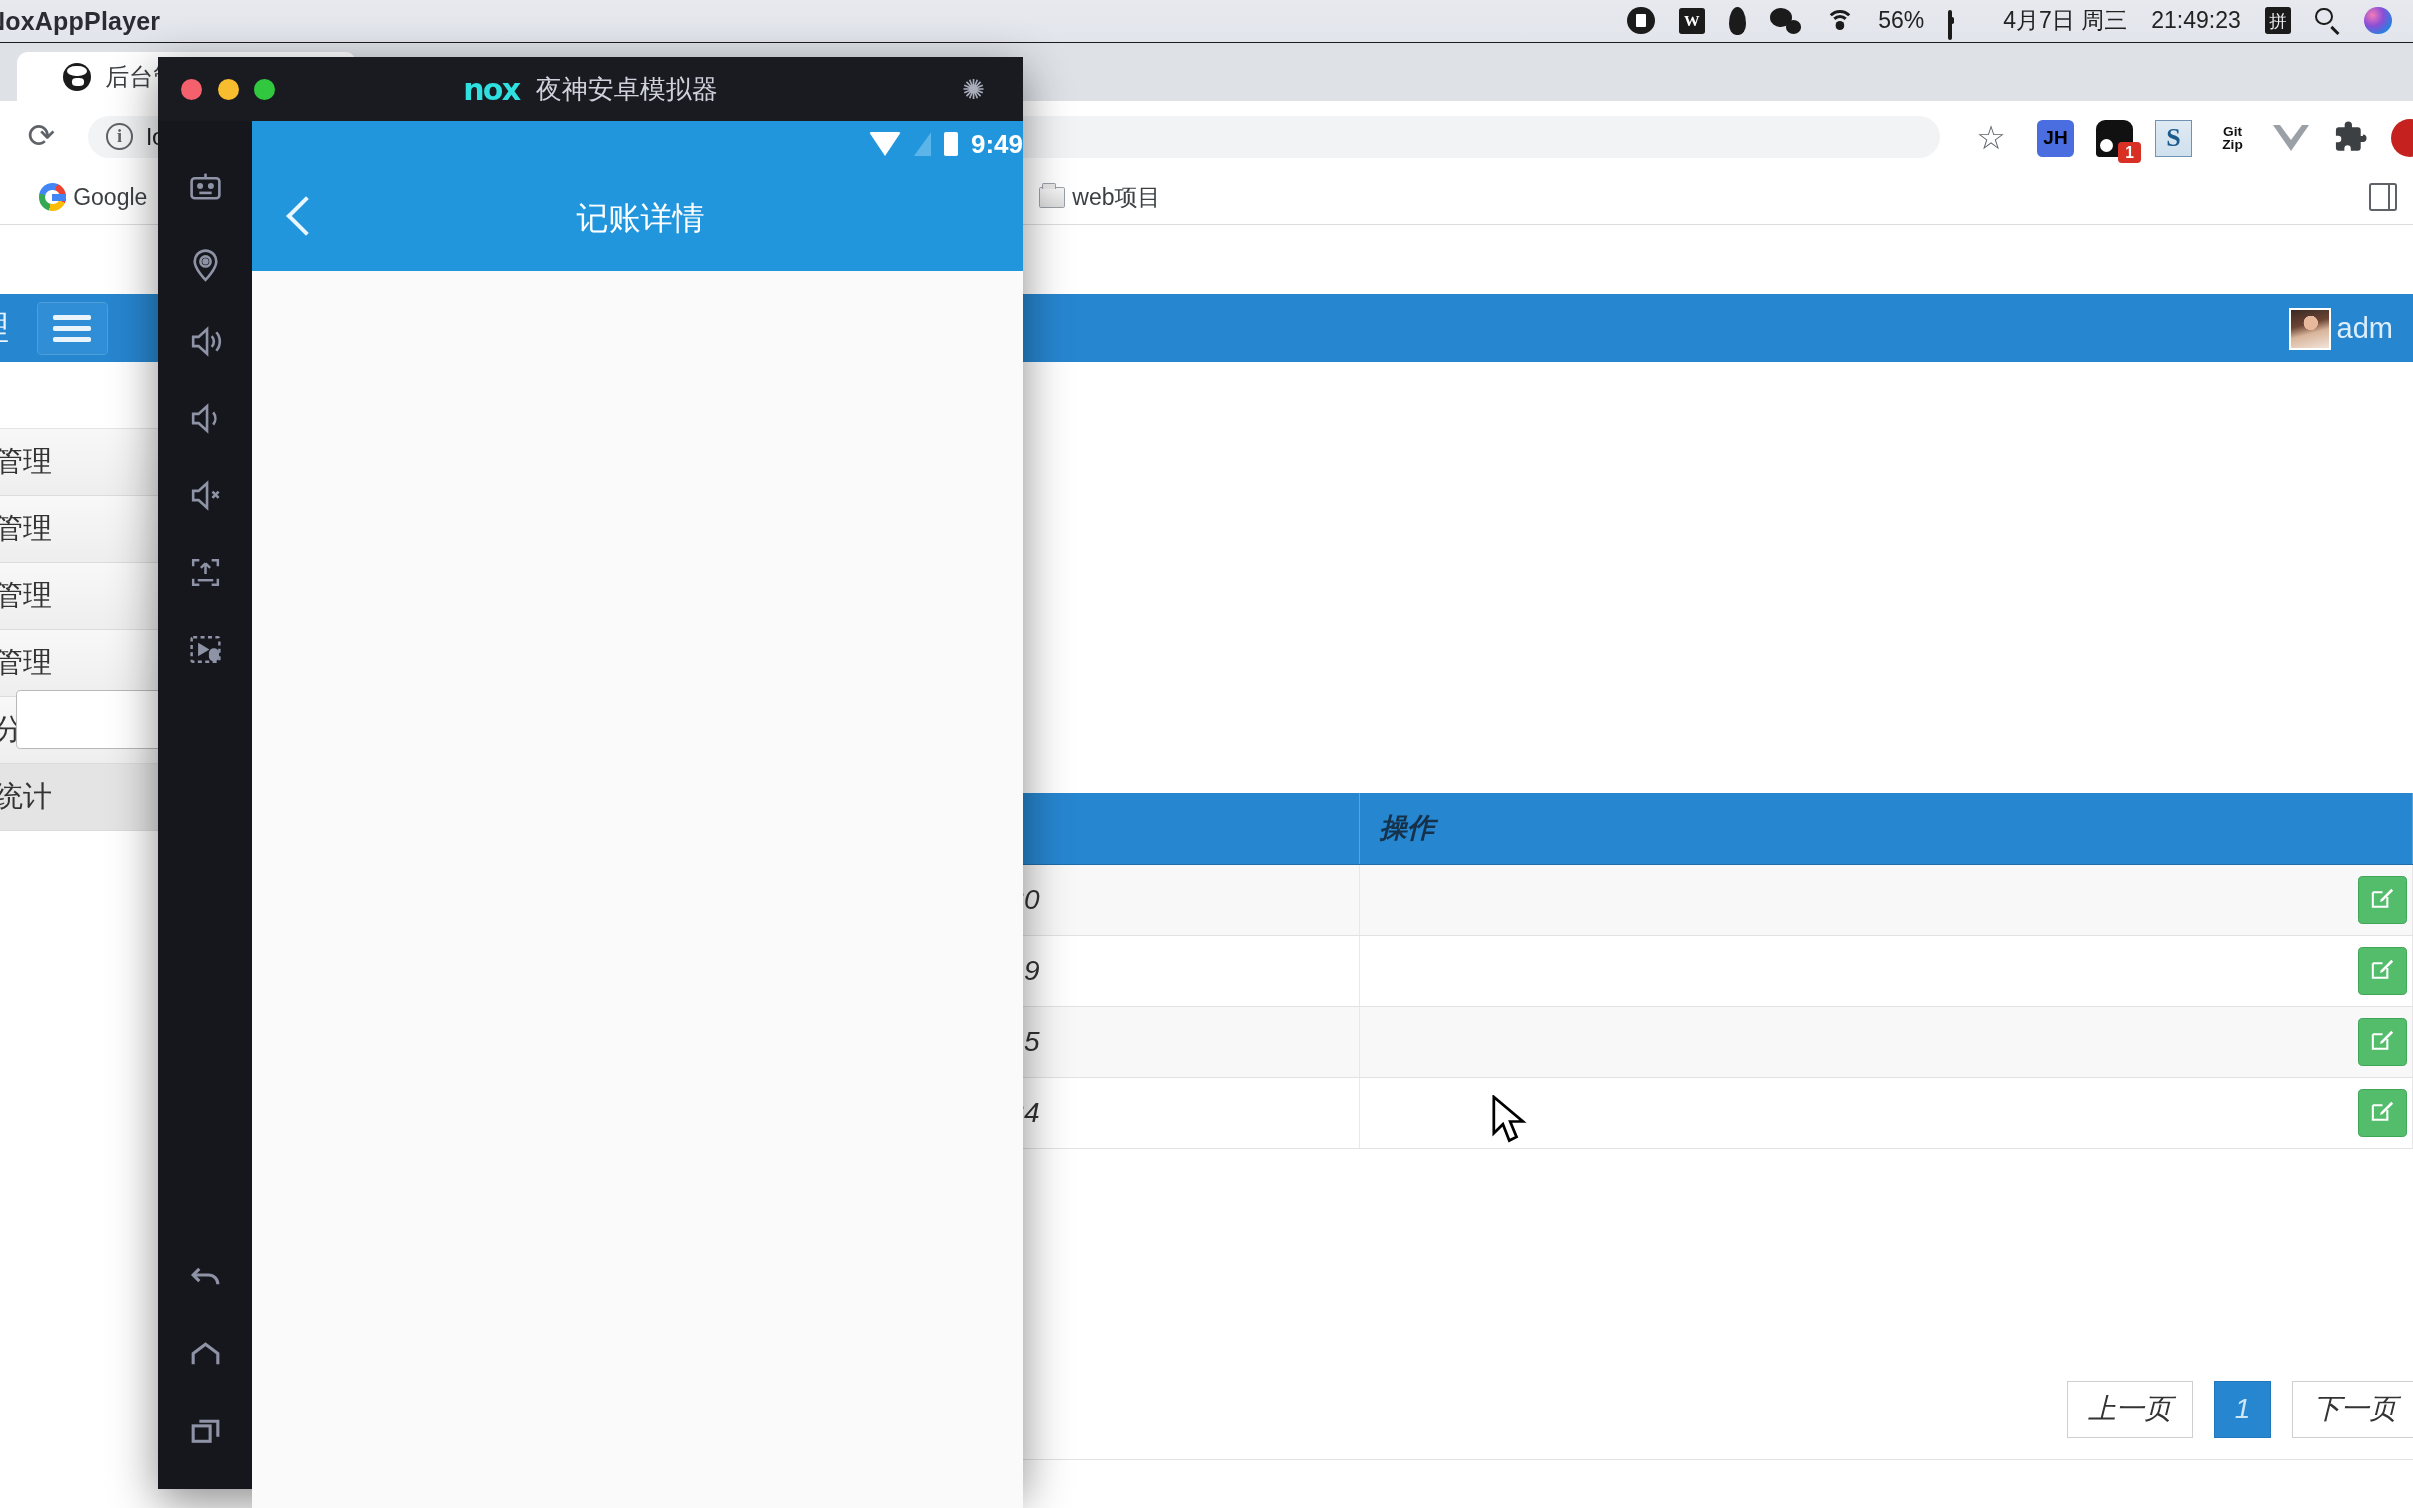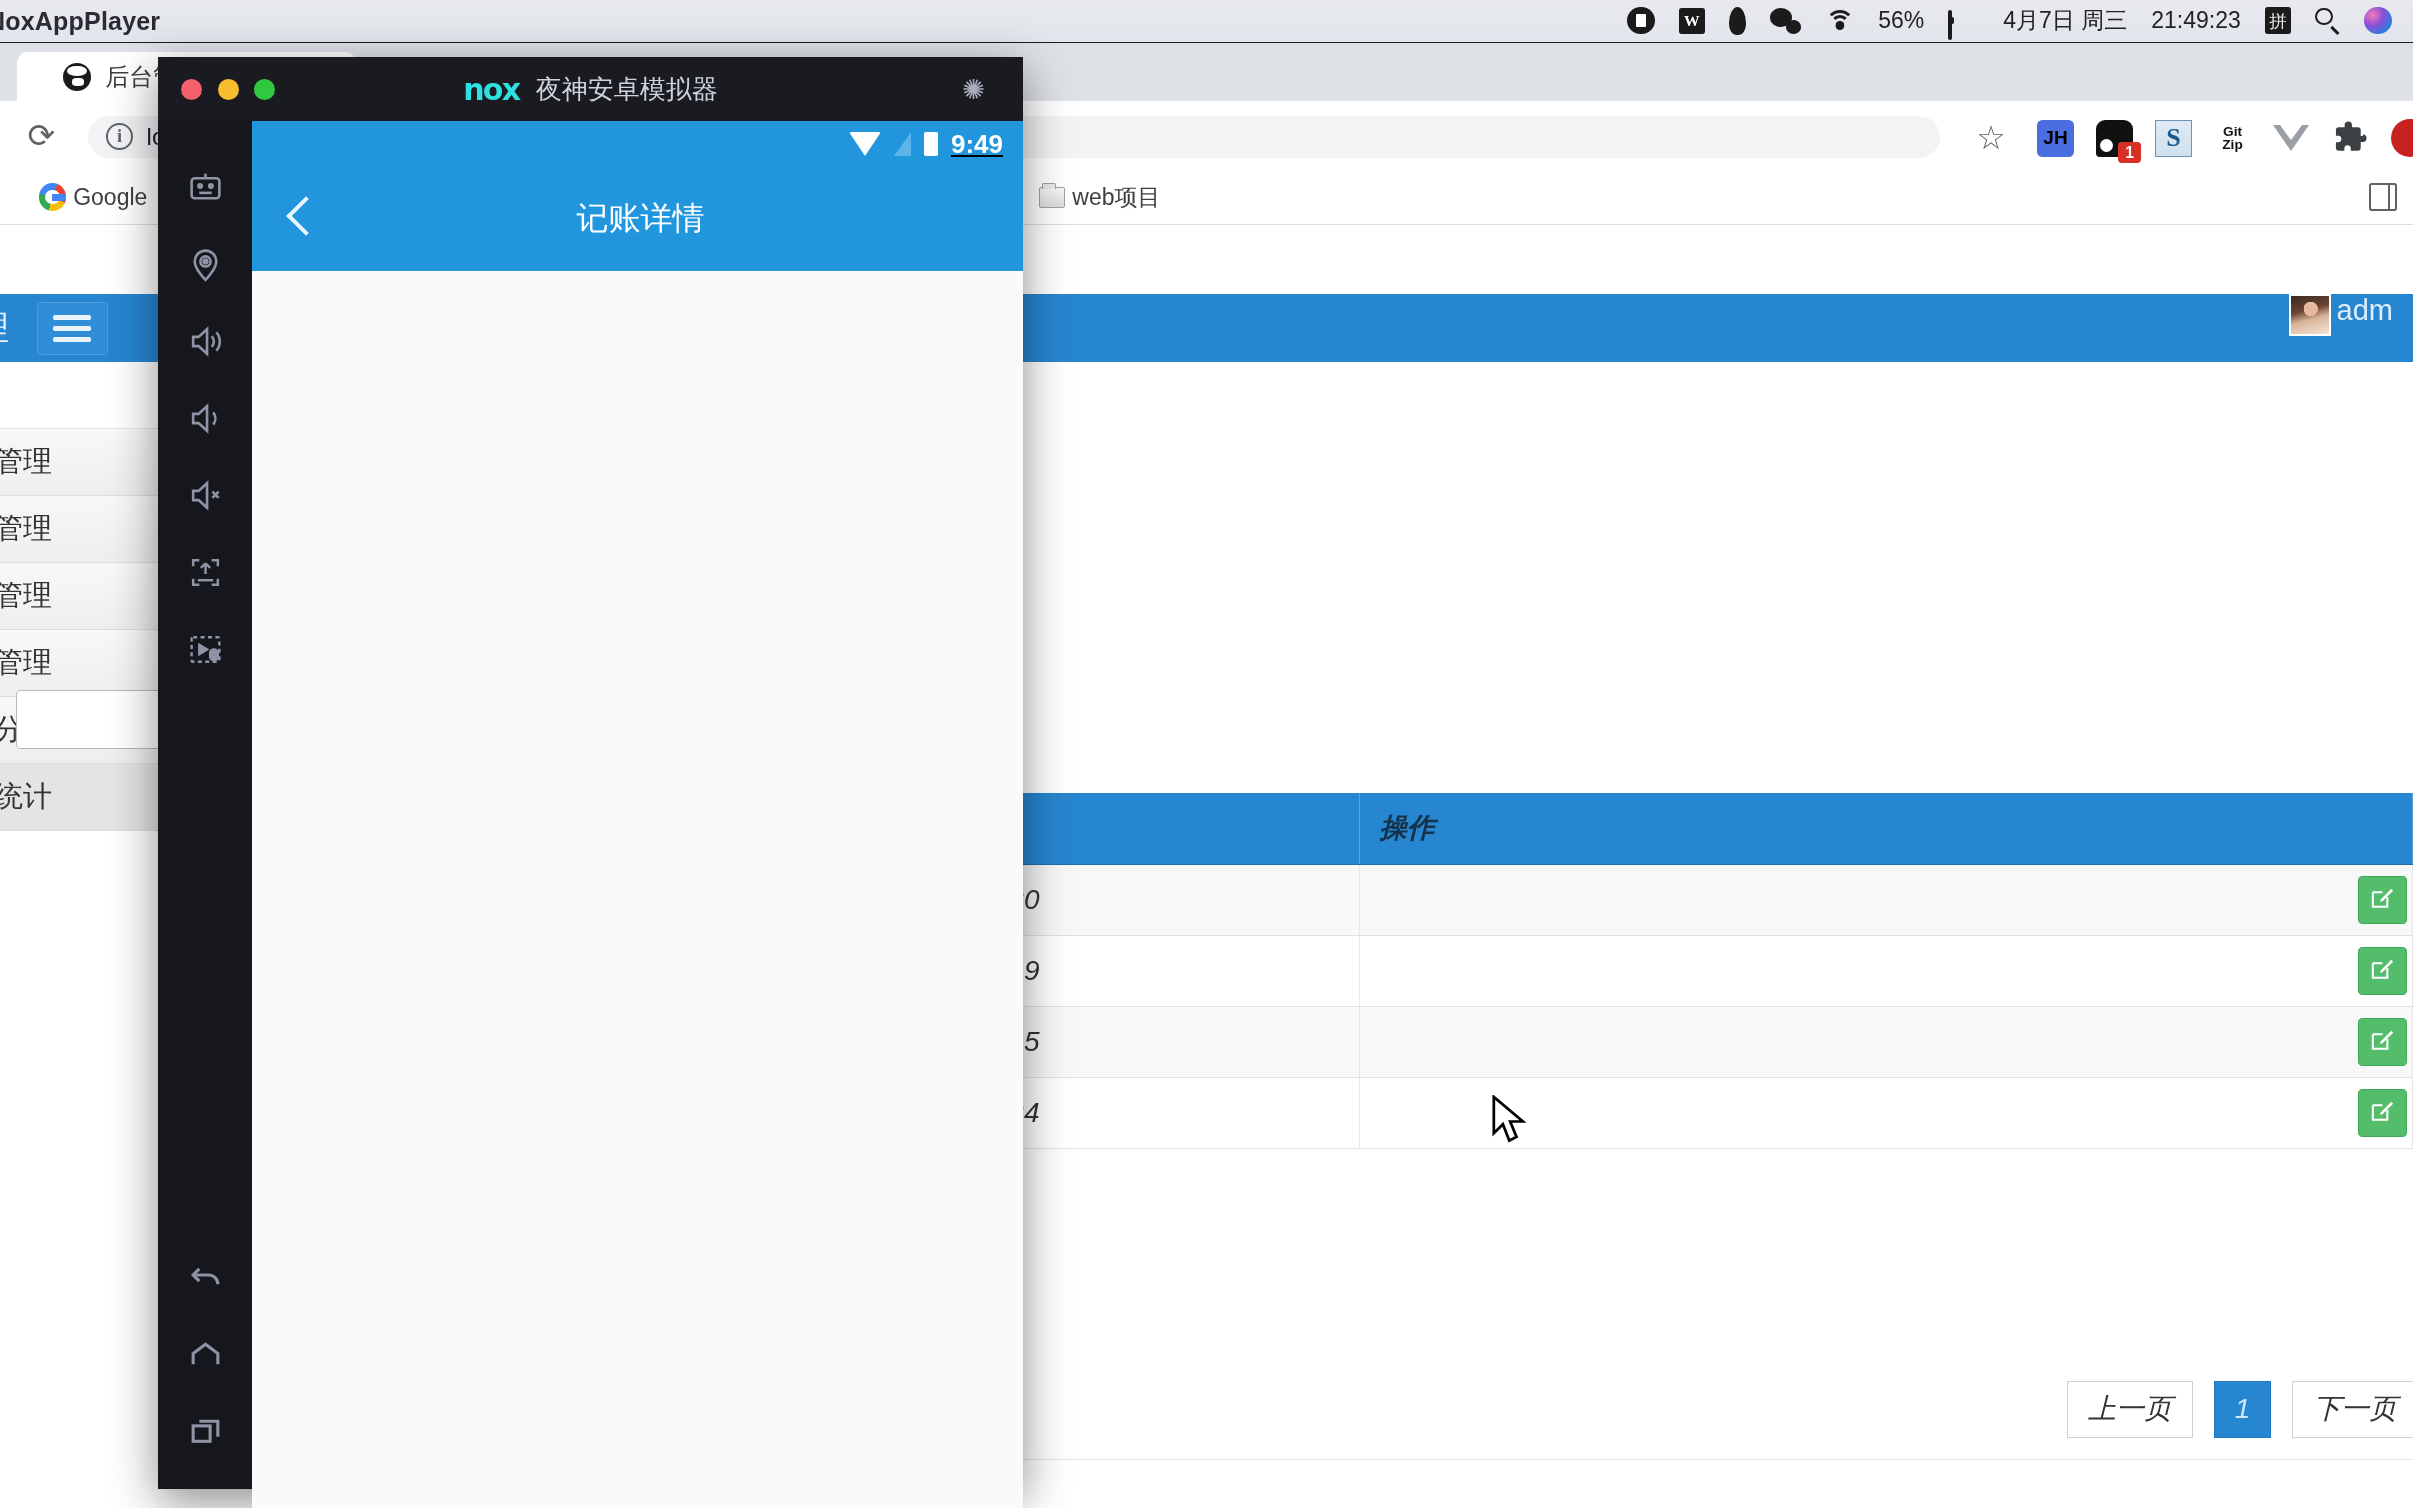--- a/index.html
+++ b/index.html
@@ -227,21 +227,21 @@
     font-size: 33px; color: #e8f3fb; margin-left: -57px; white-space: nowrap;
   }
   .navbar .burger {
     width: 71px; height: 53px; margin-left: 27.5px;
     background: #2f8ed6; border: 0.9px solid #4f9fda; border-radius: 4.6px;
     display: flex; flex-direction: column; align-items: center; justify-content: center; gap: 6.4px;
   }
   .navbar .burger i { display: block; width: 38px; height: 4.6px; background: #eaf4fc; border-radius: 1.8px; }
   .navbar .user {
     position: absolute; right: 20px; top: 0; height: 69px;
-    display: flex; gap: 6px; margin-left: 18px;
+    display: flex; align-items: center; gap: 6px; margin-left: 18px;
   }
   .navbar .user .avatar {
     width: 42px; height: 42px; border: 2.7px solid #fff;
     background:
       radial-gradient(circle at 52% 34%, #e7b89b 0 22%, rgba(0,0,0,0) 23%),
       linear-gradient(165deg, #3a2a24 0%, #6b4434 38%, #d8b49a 60%, #f2e4da 100%);
     flex: none;
   }
   .navbar .user .uname { font-size: 29px; color: #ddeefb; white-space: nowrap; }
 
@@ -353,21 +353,21 @@
   }
   #nox .rail-ic svg { width: 37px; height: 37px; }
   #nox .rail-bottom { position: absolute; left: 0; bottom: 20px; width: 94px; }
 
   #screen {
     position: absolute; left: 94px; top: 64px; width: 771px; height: 1431px;
     background: #fafafa; overflow: hidden;
   }
   #astatus {
     height: 46px; background: #2196dd; display: flex; align-items: center;
-    justify-content: flex-end; padding-right: 20px; gap: 13px; text-decoration: underline;
+    justify-content: flex-end; gap: 13px;
   }
   #astatus .sig-wifi {
     width: 0; height: 0; border-left: 16.5px solid transparent; border-right: 16.5px solid transparent;
     border-top: 24px solid #fff; border-radius: 2.7px;
   }
   #astatus .sig-bars {
     width: 17.4px; height: 24px; background: #5bb5e8; position: relative;
     clip-path: polygon(100% 0, 100% 100%, 0 100%);
   }
   #astatus .sig-batt { width: 13.7px; height: 24px; background: #fff; border-radius: 1.8px; }

